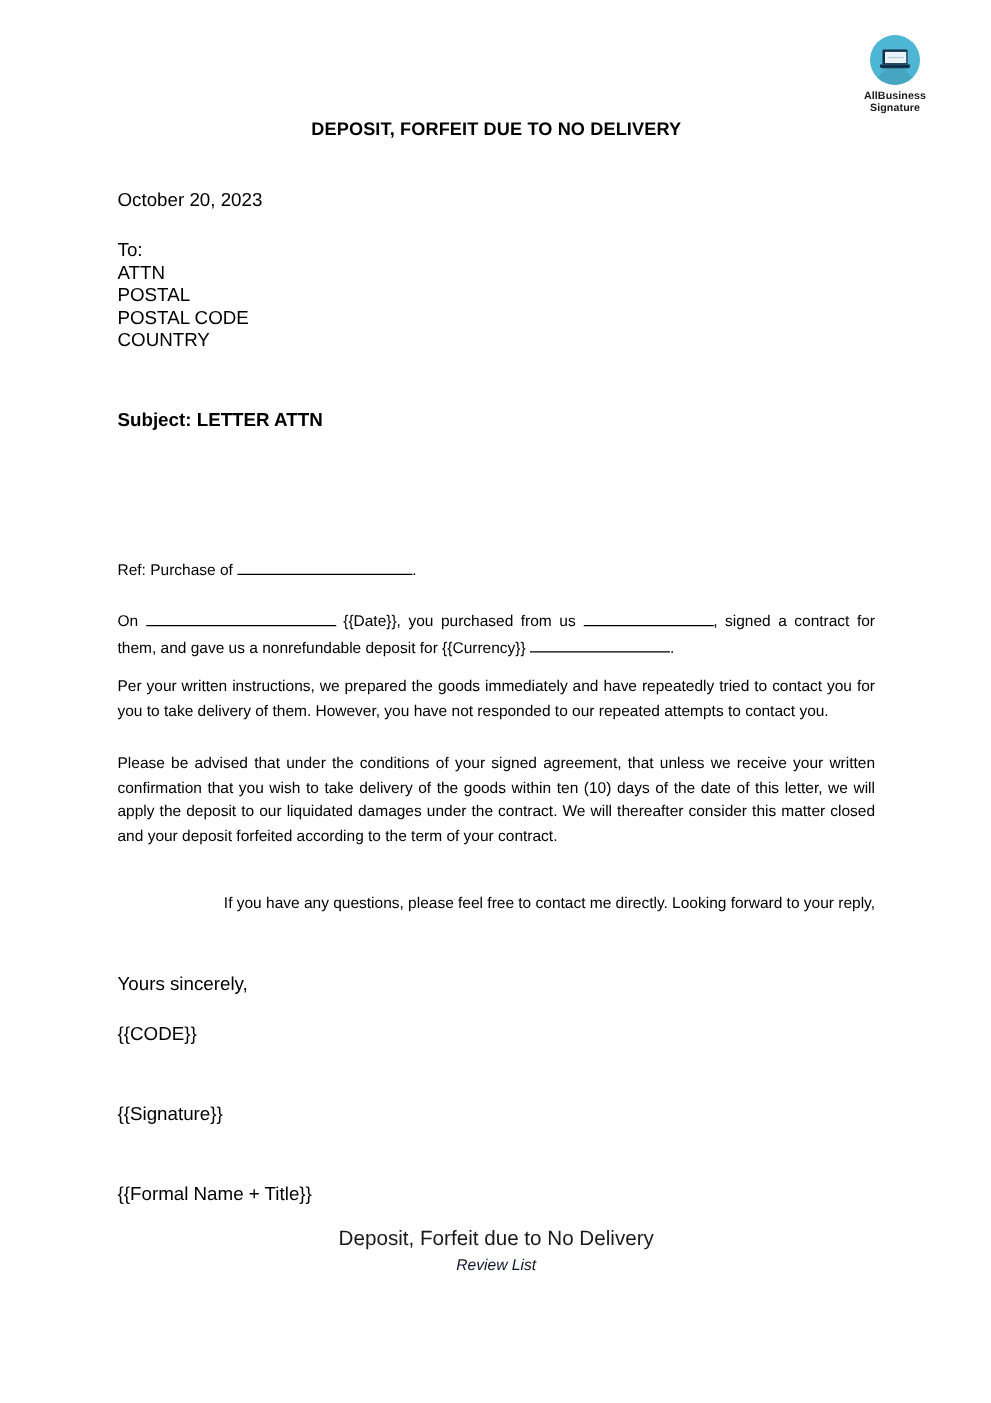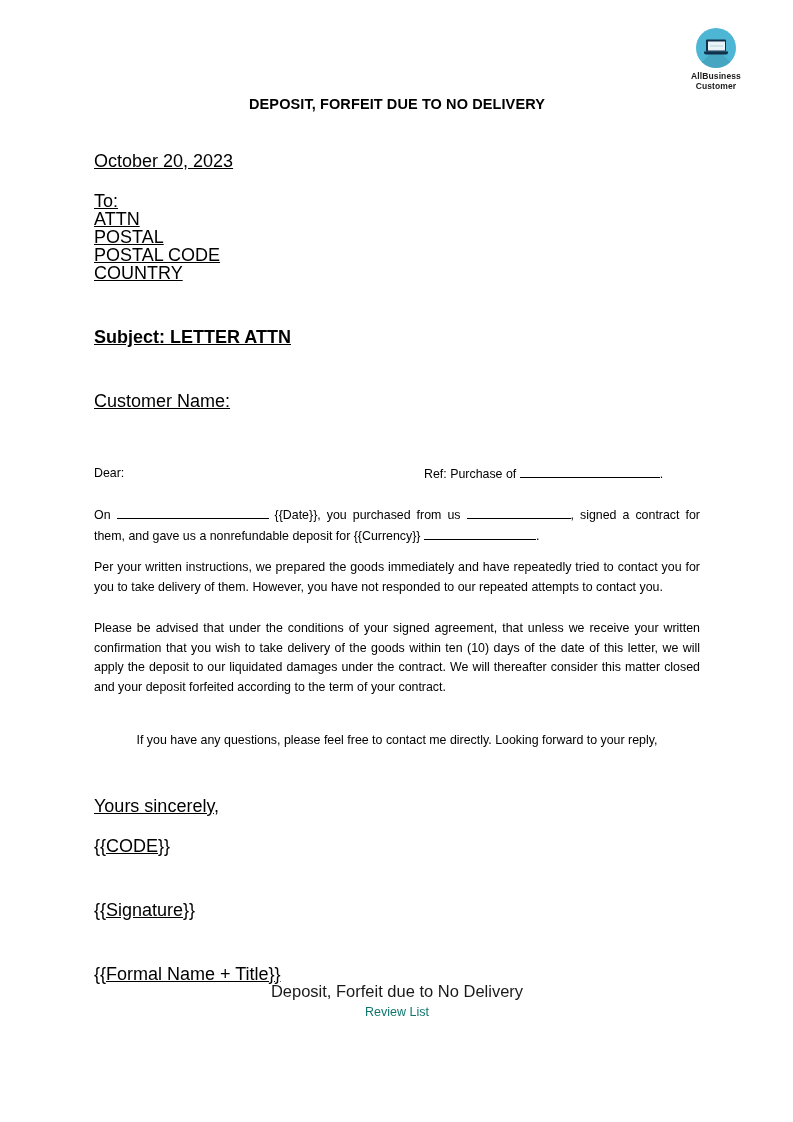--- a/index.html
+++ b/index.html
@@ -113,24 +113,23 @@
   }
 
   .content {
     position: absolute;
     top: 152px;
     left: 94px;
     width: 606px;
   }
 
   .line {
-    font-size: 18px;
+    font-size: 15px;
     line-height: 18px;
     white-space: pre-wrap;
-    text-decoration: underline;
   }
 
   .gap-sm  { height: 12px; }
   .gap-md  { height: 22px; }
   .gap-lg  { height: 34px; }
   .gap-xl  { height: 46px; }
 
   .bold { font-weight: bold; }
 
   .dear-row {
@@ -141,21 +140,21 @@
   .dear-left { width: 330px; }
   .dear-right { flex: 1; }
 
   .para {
     font-size: 12.4px;
     line-height: 19.5px;
     text-align: justify;
     text-justify: inter-word;
     margin: 0;
   }
-  .para.nojust { text-align: center; }
+  .para.nojust { text-align: right; }
 
   .blank {
     display: inline-block;
     border-bottom: 1px solid #000;
     vertical-align: baseline;
     height: 13px;
   }
   .b-ref  { width: 140px; }
   .b-date { width: 152px; }
   .b-us   { width: 104px; }
@@ -170,22 +169,23 @@
     text-align: center;
   }
   .footer-title {
     font-size: 16.5px;
     line-height: 22px;
     color: #1a1a1a;
   }
   .footer-sub {
     font-size: 12.5px;
     line-height: 18px;
-    color: #0f766e;
+    color: #0f172a;
     margin-top: 1px;
+    font-style: italic;
   }
 </style>
 </head>
 <body>
 
 <div class="page">
 
   <div class="logo-block">
     <div class="logo-circle">
       <div class="logo-shadow"></div>
@@ -193,21 +193,21 @@
         <div class="laptop-body">
           <div class="laptop-screen">
             <div class="laptop-line"></div>
           </div>
         </div>
         <div class="laptop-base"></div>
       </div>
     </div>
     <div class="logo-text">
       <div>AllBusiness</div>
-      <div>Customer</div>
+      <div>Signature</div>
     </div>
   </div>
 
   <div class="doc-title">DEPOSIT, FORFEIT DUE TO NO DELIVERY</div>
 
   <div class="content">
 
     <div class="line">October 20, 2023</div>
 
     <div class="gap-md"></div>
@@ -217,26 +217,24 @@
     <div class="line">POSTAL</div>
     <div class="line">POSTAL CODE</div>
     <div class="line">COUNTRY</div>
 
     <div class="gap-xl"></div>
 
     <div class="line bold">Subject: LETTER ATTN</div>
 
     <div class="gap-xl"></div>
 
-    <div class="line">Customer Name:</div>
 
     <div style="height:54px"></div>
 
     <div class="dear-row">
-      <div class="dear-left">Dear:</div>
       <div class="dear-right"><span>Ref: Purchase of </span><span class="blank b-ref"></span><span>.</span></div>
     </div>
 
     <div class="gap-md"></div>
 
     <p class="para"><span>On </span><span class="blank b-date"></span><span> {{Date}}, you purchased from us </span><span class="blank b-us"></span><span>, signed a contract for them, and gave us a nonrefundable deposit for {{Currency}} </span><span class="blank b-cur"></span><span>.</span></p>
 
     <div class="gap-sm"></div>
 
     <p class="para">Per your written instructions, we prepared the goods immediately and have repeatedly tried to contact you for you to take delivery of them.  However, you have not responded to our repeated attempts to contact you.</p>

